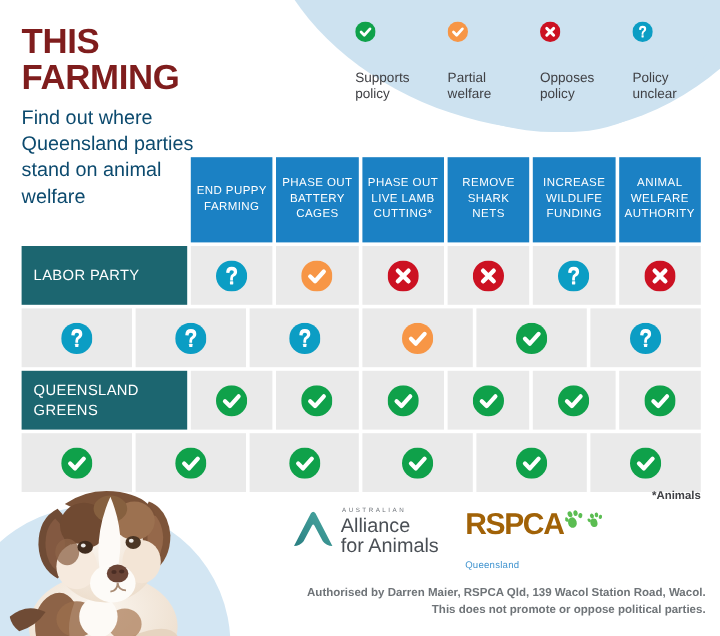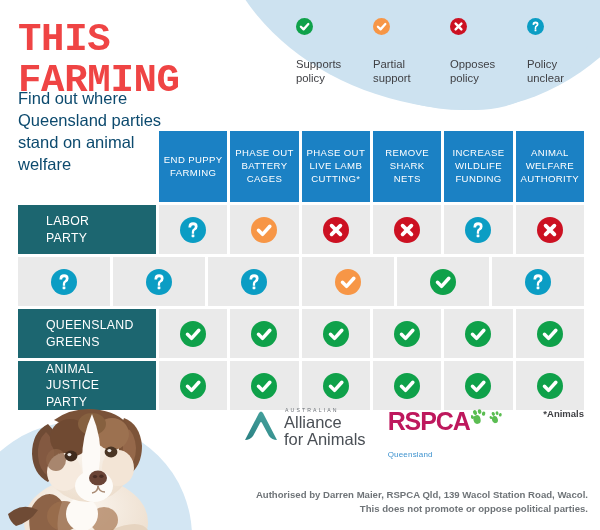--- a/index.html
+++ b/index.html
@@ -53,26 +53,25 @@
     background: #d3e6f3;
     pointer-events: none;
   }
 
   
   .title {
     position: absolute;
     left: 18px;
     top: 20px;
     width: 190px;
-    font-size: 39px;
+    font-size: 29px;
     font-weight: bold;
     line-height: 1.04;
     letter-spacing: -0.3px;
-    color: #ef4444;
-    font-family: Liberation Mono, monospace;
+    color: #7f1d1d;
   }
   .subtitle {
     position: absolute;
     left: 18px;
     top: 88px;
     width: 152px;
     font-size: 16.5px;
     line-height: 1.33;
     color: #0c4a6e;
   }
@@ -113,21 +112,21 @@
   }
   .trow { display: flex; gap: 3px; margin-bottom: 3px; justify-content: space-between; }
   .rowlabel {
     width: 138px;
     flex: none;
     background: #1c6670;
     color: #ffffff;
     font-size: 12.3px;
     line-height: 1.35;
     letter-spacing: 0.3px;
-    padding: 0 28px;
+    padding: 0 10px;
     display: flex;
     align-items: center;
   }
   .colhead {
     flex: 1 1 0;
     background: #1b81c4;
     color: #ffffff;
     font-size: 9.6px;
     line-height: 1.34;
     letter-spacing: 0.35px;
@@ -160,21 +159,21 @@
     top: 408px;
     font-size: 9.5px;
     font-weight: bold;
     color: #404145;
   }
 
   
   .logos {
     position: absolute;
     left: 243px;
-    top: 408px;
+    top: 424px;
     display: flex;
     align-items: flex-start;
     gap: 22px;
   }
   .logo-aaa { display: flex; align-items: center; gap: 5px; }
   .logo-aaa-text { line-height: 1; }
   .aaa-kicker {
     font-size: 5.2px;
     letter-spacing: 2.1px;
     color: #6d7278;
@@ -184,21 +183,21 @@
   .aaa-name {
     font-size: 16.5px;
     line-height: 1.02;
     color: #4a4f55;
   }
   .logo-rspca { padding-top: 2px; display: flex; align-items: flex-start; }
   .rspca-word {
     font-size: 25px;
     font-weight: bold;
     letter-spacing: -1.1px;
-    color: #be185d;
+    color: #a16207;
     line-height: 0.95;
   }
   .rspca-sub {
     font-size: 8px;
     color: #3f93cf;
     letter-spacing: 0.2px;
     margin-top: 16px;
   }
 
   
@@ -233,21 +232,21 @@
   <div class="subtitle">Find out where Queensland parties stand on animal welfare</div>
 
   <div class="legend" id="legend">
       <div class="legend-item"><span class="badge badge-16"><svg viewBox="0 0 32 32">
             <circle cx="16" cy="16" r="16" fill="#0fa14a"></circle>
             <path d="M9.2 16.4 L14.2 21.4 L23.2 11.4" stroke="#ffffff" stroke-width="4.3" fill="none" stroke-linecap="round" stroke-linejoin="round"></path>
           </svg></span><div class="legend-label"><span>Supports</span><br><span>policy</span></div></div>
       <div class="legend-item"><span class="badge badge-16"><svg viewBox="0 0 32 32">
             <circle cx="16" cy="16" r="16" fill="#f79646"></circle>
             <path d="M9.2 16.4 L14.2 21.4 L23.2 11.4" stroke="#ffffff" stroke-width="4.3" fill="none" stroke-linecap="round" stroke-linejoin="round"></path>
-          </svg></span><div class="legend-label"><span>Partial</span><br><span>support</span></div></div>
+          </svg></span><div class="legend-label"><span>Partial</span><br><span>welfare</span></div></div>
       <div class="legend-item"><span class="badge badge-16"><svg viewBox="0 0 32 32">
             <circle cx="16" cy="16" r="16" fill="#cc1122"></circle>
             <path d="M10.6 10.6 L21.4 21.4 M21.4 10.6 L10.6 21.4" stroke="#ffffff" stroke-width="4.6" stroke-linecap="round"></path>
           </svg></span><div class="legend-label"><span>Opposes</span><br><span>policy</span></div></div>
       <div class="legend-item"><span class="badge badge-16"><svg viewBox="0 0 32 32">
             <circle cx="16" cy="16" r="16" fill="#0b9dc4"></circle>
             <path d="M11.4 11.9 Q11.6 7.4 16.1 7.4 Q20.7 7.4 20.7 11.6 Q20.7 14.3 17.9 15.8 Q16.4 16.6 16.4 18.4 L16.4 19.6 L15.5 19.6 L15.5 18.2 Q15.5 15.8 17.6 14.6 Q19.2 13.6 19.2 11.7 Q19.2 9.2 16.1 9.2 Q13.1 9.2 12.9 12.0 Z" fill="#ffffff" stroke="#ffffff" stroke-width="1.9"></path>
             <rect x="14.3" y="21.4" width="3.4" height="3.4" rx="0.5" fill="#ffffff"></rect>
           </svg></span><div class="legend-label"><span>Policy</span><br><span>unclear</span></div></div>
     </div>
@@ -414,21 +413,20 @@
         <div class="cell">
           <span class="badge badge-26">
             <svg viewBox="0 0 32 32">
               <circle cx="16" cy="16" r="16" fill="#0fa14a"></circle>
               <path d="M9.2 16.4 L14.2 21.4 L23.2 11.4" stroke="#ffffff" stroke-width="4.3" fill="none" stroke-linecap="round" stroke-linejoin="round"></path>
             </svg>
           </span>
         </div>
       </div>
       <div class="trow data-row">
-        <div class="rowlabel">ANIMAL JUSTICE PARTY</div>
         <div class="cell">
           <span class="badge badge-26">
             <svg viewBox="0 0 32 32">
               <circle cx="16" cy="16" r="16" fill="#0fa14a"></circle>
               <path d="M9.2 16.4 L14.2 21.4 L23.2 11.4" stroke="#ffffff" stroke-width="4.3" fill="none" stroke-linecap="round" stroke-linejoin="round"></path>
             </svg>
           </span>
         </div>
         <div class="cell">
           <span class="badge badge-26">

